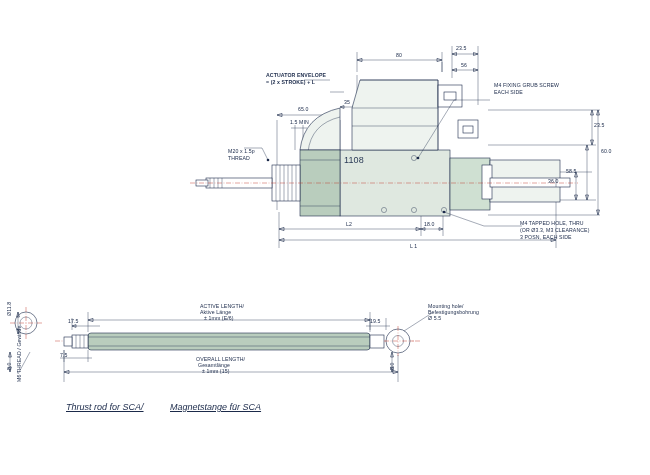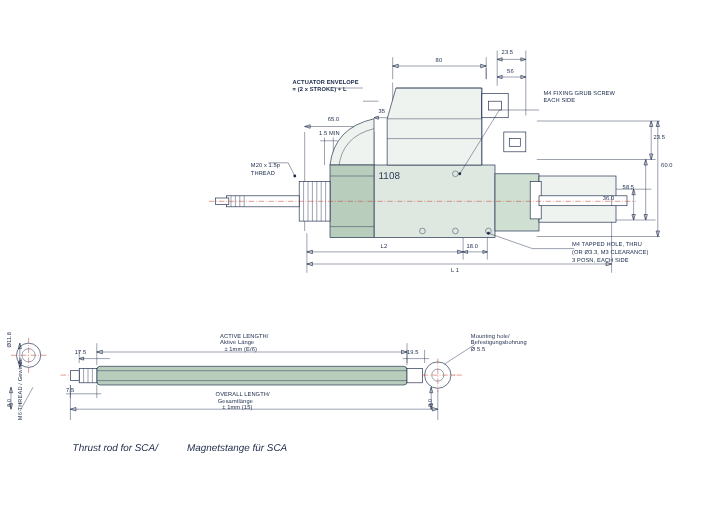--- a/index.html
+++ b/index.html
@@ -1,21 +1,21 @@
 <!DOCTYPE html>
 <html><head>
 <meta charset="utf-8">
 <style>
   html,body{margin:0;padding:0;background:#ffffff;}
   body{width:650px;height:475px;overflow:hidden;font-family:"Liberation Sans",sans-serif;}
   #stage{position:relative;width:537px;height:475px;background:#fff;}
   .lbl{position:absolute;font-size:5.2px;line-height:6px;color:#1b2a4a;letter-spacing:.1px;white-space:pre;}
   .lbl.b{font-weight:bold;}
   .rot90{transform-origin:0 0;transform:rotate(-90deg);}
-  .cap{position:absolute;font-size:9px;color:#1b2a4a;font-style:italic;}
+  .cap{position:absolute;font-size:9px;color:#1b2a4a;font-style:italic;text-decoration:underline;}
   svg{position:absolute;left:0;top:0;}
   .ln{stroke:#1b2a4a;stroke-width:.6;fill:none;}
   .thin{stroke:#1b2a4a;stroke-width:.4;fill:none;}
   .ctr{stroke:#c0392b;stroke-width:.45;fill:none;stroke-dasharray:5 1.6 .8 1.6;}
   .fillA{fill:#eef3ef;stroke:#1b2a4a;stroke-width:.6;}
   .fillB{fill:#dfe8e0;stroke:#1b2a4a;stroke-width:.6;}
   .fillC{fill:#cfe0d2;stroke:#1b2a4a;stroke-width:.6;}
   .fillW{fill:#ffffff;stroke:#1b2a4a;stroke-width:.6;}
   .fillG{fill:#b9cdbd;stroke:#1b2a4a;stroke-width:.6;}
 </style>

